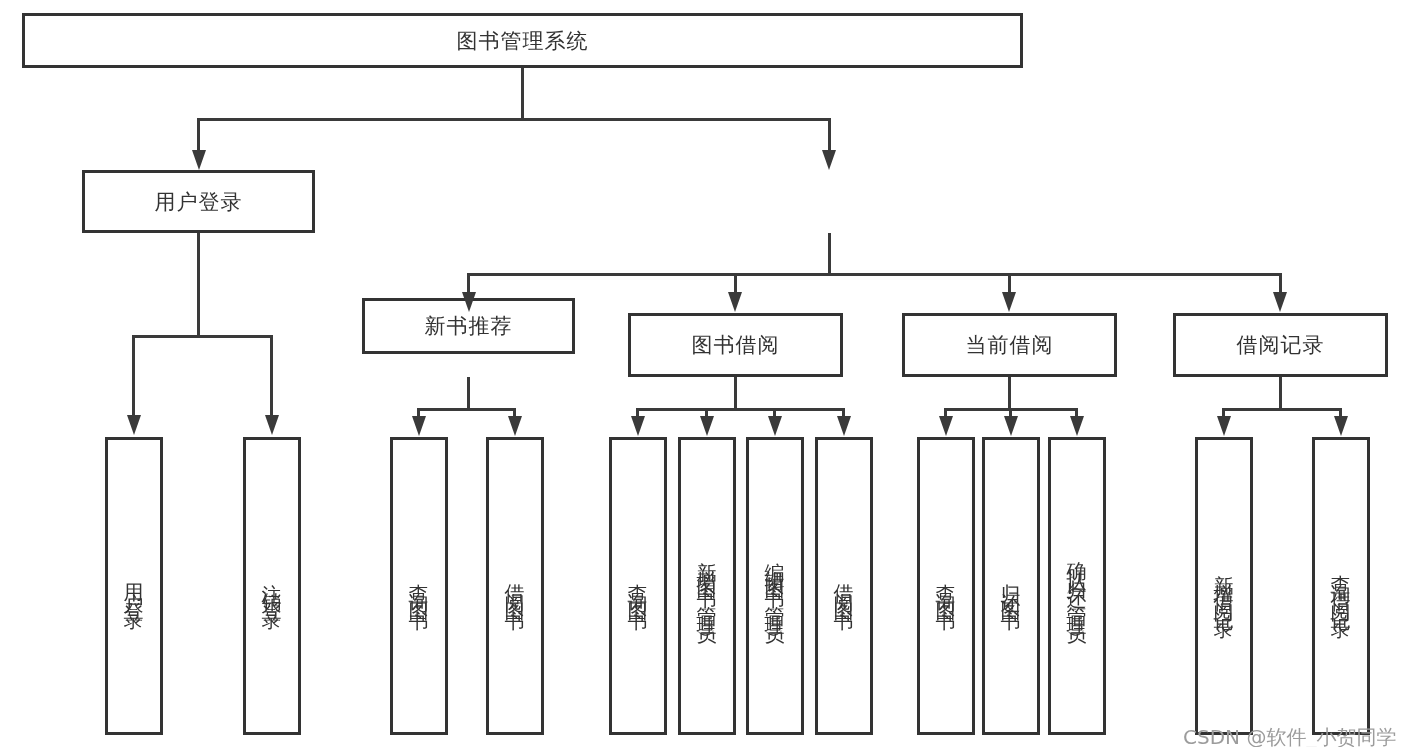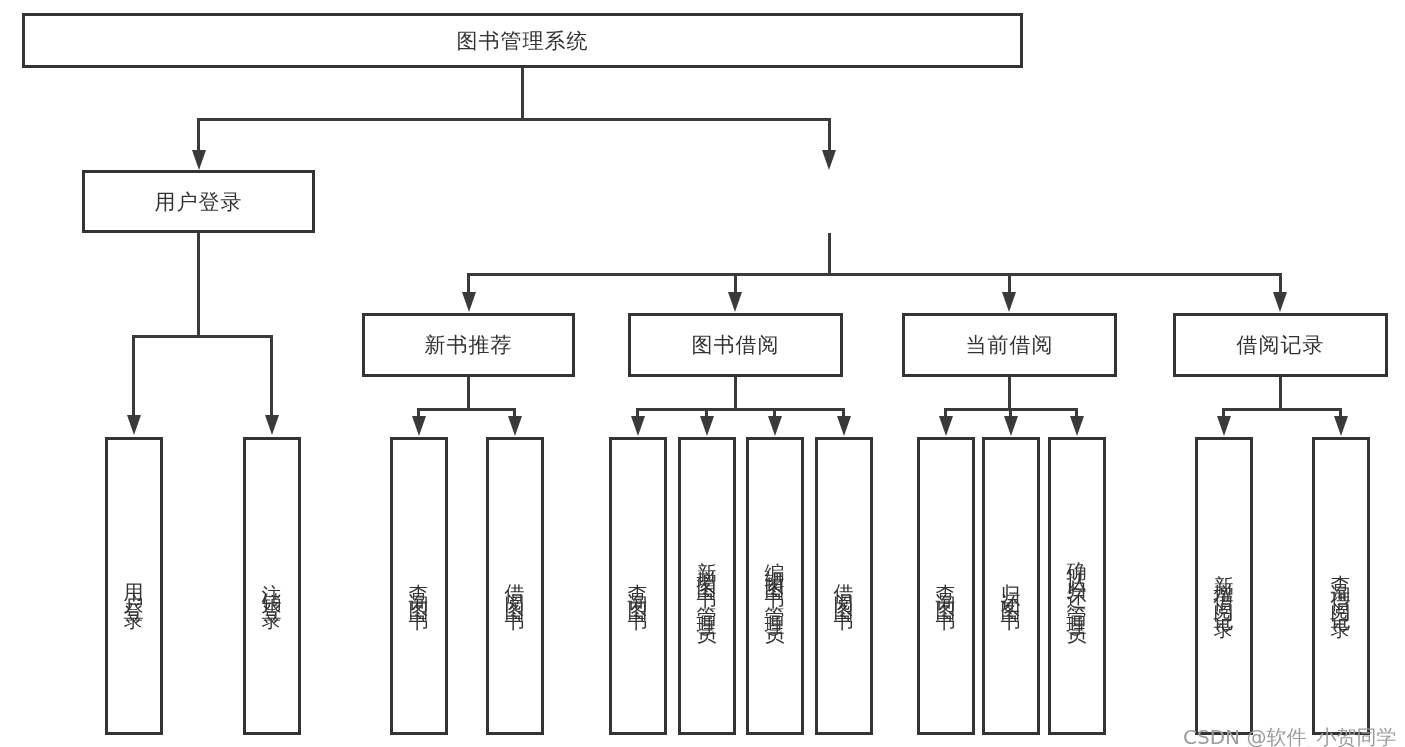--- a/index.html
+++ b/index.html
@@ -78,21 +78,21 @@
 
   <div class="node" style="left:22px;top:13px;width:1001px;height:55px">
     <span>图书管理系统</span>
   </div>
 
   <div class="node" style="left:82px;top:170px;width:233px;height:63px">
     <span>用户登录</span>
   </div>
 
 
-  <div class="node" style="left:362px;top:313px;width:213px;height:64px">
+  <div class="node" style="left:362px;top:298px;width:213px;height:56px">
     <span>新书推荐</span>
   </div>
 
   <div class="node" style="left:628px;top:313px;width:215px;height:64px">
     <span>图书借阅</span>
   </div>
 
   <div class="node" style="left:902px;top:313px;width:215px;height:64px">
     <span>当前借阅</span>
   </div>

